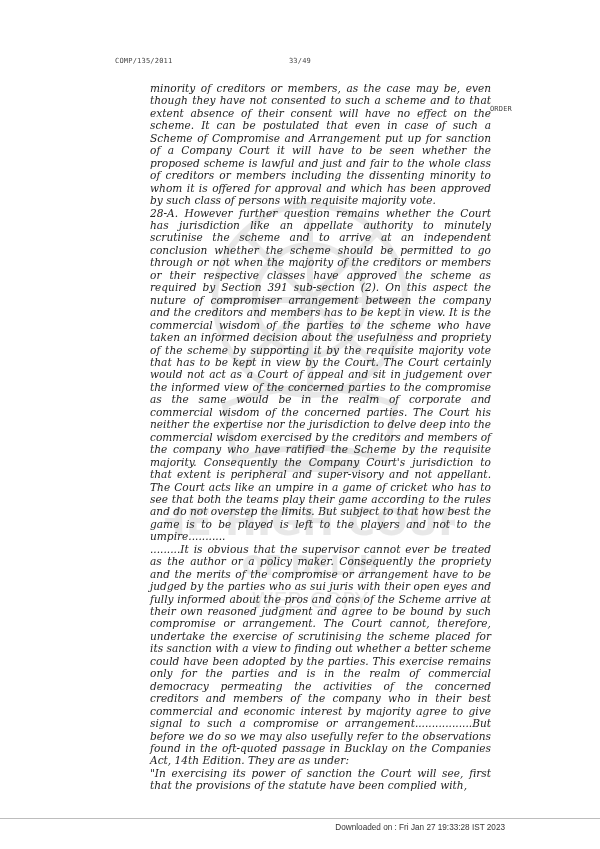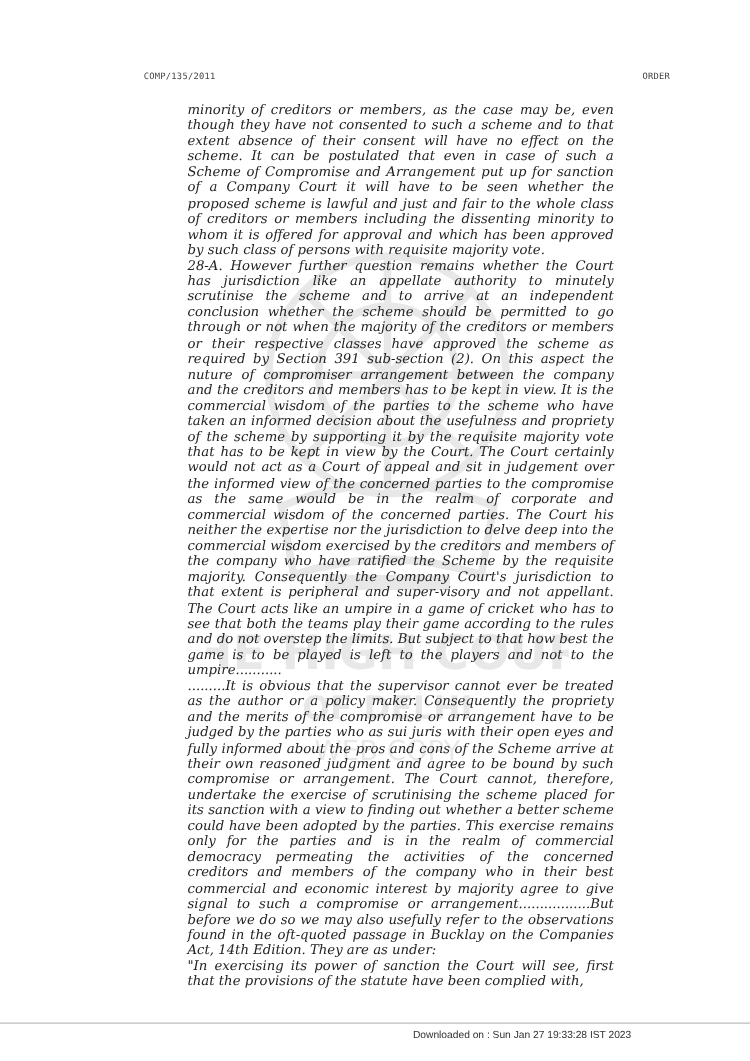--- a/index.html
+++ b/index.html
@@ -1,33 +1,34 @@
 <!DOCTYPE html>
 <html><head>
 <meta charset="utf-8">
 <style>
   html, body { margin: 0; padding: 0; background: #ffffff; }
   body { width: 600px; height: 849px; position: relative; overflow: hidden; }
   .page { position: absolute; left: 0; top: 0; width: 548px; height: 849px; background: #fff; }
   .hdr { position: absolute; top: 57px; font-family: "DejaVu Sans Mono", monospace; font-size: 7px; color: #444; letter-spacing: 0.2px; }
   .hdr-left { left: 115px; }
   .hdr-center { left: 0; width: 600px; text-align: center; top: 57px; }
-  .hdr-right { left: 490px; width: 46px; text-align: right; }
+  .hdr-right { left: 466px; width: 46px; text-align: right; margin-top: 48px; }
   .watermark { position: absolute; left: 165px; top: 190px; width: 290px; height: 430px; opacity: 0.16; pointer-events: none; }
   .body-text { position: absolute; left: 150px; top: 82px; width: 341px; font-family: "DejaVu Serif", serif; font-size: 10.6px; line-height: 12.45px; color: #222; text-align: justify; }
   .body-text p { margin: 0; font-style: italic; }
   .footer-rule { position: absolute; left: 0; top: 818px; width: 600px; height: 1px; background: #bdbdbd; }
   .footer-text { position: absolute; left: 0; width: 505px; top: 823px; text-align: right; font-family: "Liberation Sans", sans-serif; font-size: 8.2px; color: #333; }
 </style>
 </head>
 <body>
 
 <div class="page">
 
   <div class="hdr hdr-left">COMP/135/2011</div>
+  <div class="hdr hdr-center">33/49</div>
   <div class="hdr hdr-right">ORDER</div>
 
   <svg class="watermark" viewBox="0 0 290 430">
     <g fill="none" stroke="#777" stroke-width="6">
       <ellipse cx="145" cy="110" rx="95" ry="95"></ellipse>
       <ellipse cx="145" cy="110" rx="55" ry="55"></ellipse>
       <line x1="145" y1="15" x2="145" y2="205"></line>
       <line x1="50" y1="110" x2="240" y2="110"></line>
       <line x1="78" y1="43" x2="212" y2="177"></line>
       <line x1="212" y1="43" x2="78" y2="177"></line>
@@ -40,14 +41,14 @@
   </svg>
 
   <div class="body-text">
     <p>minority of creditors or members, as the case may be, even though they have not consented to such a scheme and to that extent absence of their consent will have no effect on the scheme. It can be postulated that even in case of such a Scheme of Compromise and Arrangement put up for sanction of a Company Court it will have to be seen whether the proposed scheme is lawful and just and fair to the whole class of creditors or members including the dissenting minority to whom it is offered for approval and which has been approved by such class of persons with requisite majority vote.</p>
     <p>28-A. However further question remains whether the Court has jurisdiction like an appellate authority to minutely scrutinise the scheme and to arrive at an independent conclusion whether the scheme should be permitted to go through or not when the majority of the creditors or members or their respective classes have approved the scheme as required by Section 391 sub-section (2). On this aspect the nuture of compromiser arrangement between the company and the creditors and members has to be kept in view. It is the commercial wisdom of the parties to the scheme who have taken an informed decision about the usefulness and propriety of the scheme by supporting it by the requisite majority vote that has to be kept in view by the Court. The Court certainly would not act as a Court of appeal and sit in judgement over the informed view of the concerned parties to the compromise as the same would be in the realm of corporate and commercial wisdom of the concerned parties. The Court his neither the expertise nor the jurisdiction to delve deep into the commercial wisdom exercised by the creditors and members of the company who have ratified the Scheme by the requisite majority. Consequently the Company Court's jurisdiction to that extent is peripheral and super-visory and not appellant. The Court acts like an umpire in a game of cricket who has to see that both the teams play their game according to the rules and do not overstep the limits. But subject to that how best the game is to be played is left to the players and not to the umpire...........</p>
     <p>.........It is obvious that the supervisor cannot ever be treated as the author or a policy maker. Consequently the propriety and the merits of the compromise or arrangement have to be judged by the parties who as sui juris with their open eyes and fully informed about the pros and cons of the Scheme arrive at their own reasoned judgment and agree to be bound by such compromise or arrangement. The Court cannot, therefore, undertake the exercise of scrutinising the scheme placed for its sanction with a view to finding out whether a better scheme could have been adopted by the parties. This exercise remains only for the parties and is in the realm of commercial democracy permeating the activities of the concerned creditors and members of the company who in their best commercial and economic interest by majority agree to give signal to such a compromise or arrangement.................But before we do so we may also usefully refer to the observations found in the oft-quoted passage in Bucklay on the Companies Act, 14th Edition. They are as under:</p>
     <p>"In exercising its power of sanction the Court will see, first that the provisions of the statute have been complied with,</p>
   </div>
 
   <div class="footer-rule"></div>
-  <div class="footer-text">Downloaded on : Sun Jan 27 19:33:28 IST 2023</div>
+  <div class="footer-text">Downloaded on : Fri Jan 27 19:33:28 IST 2023</div>
 </div>
 
 </body></html>

